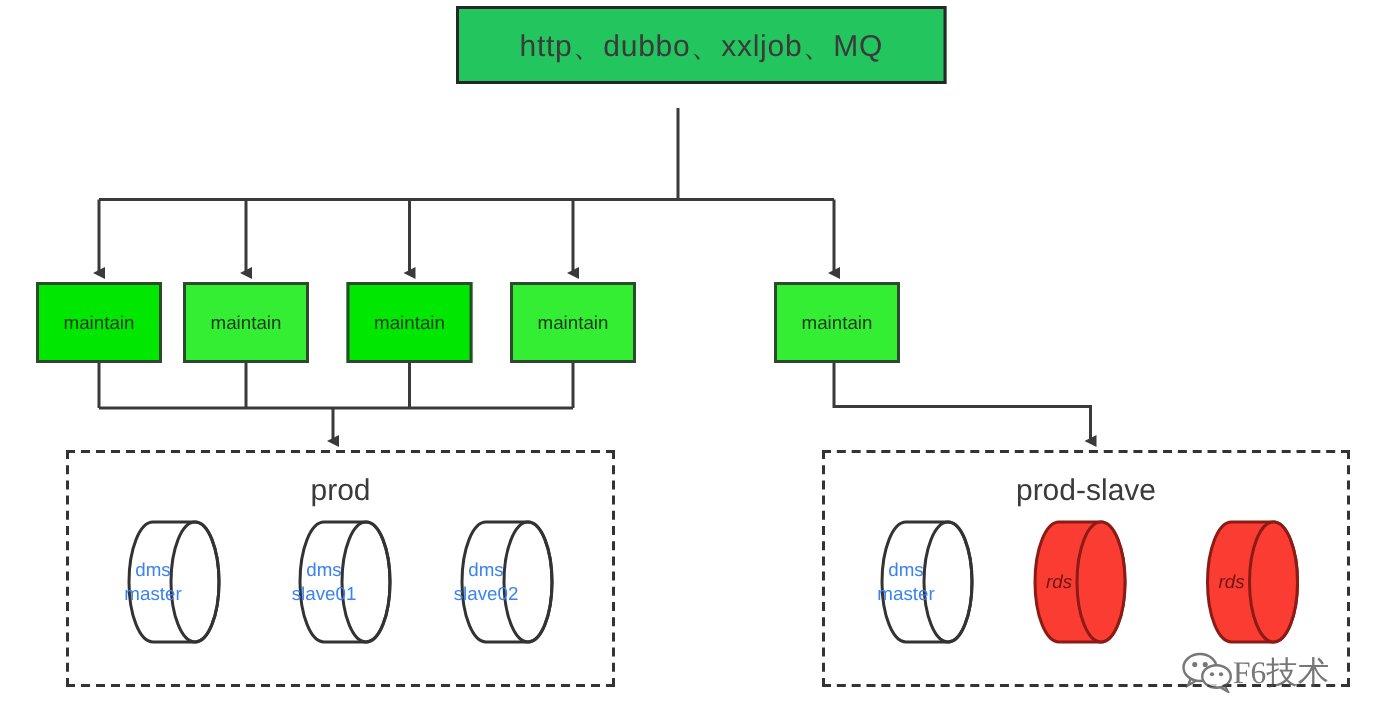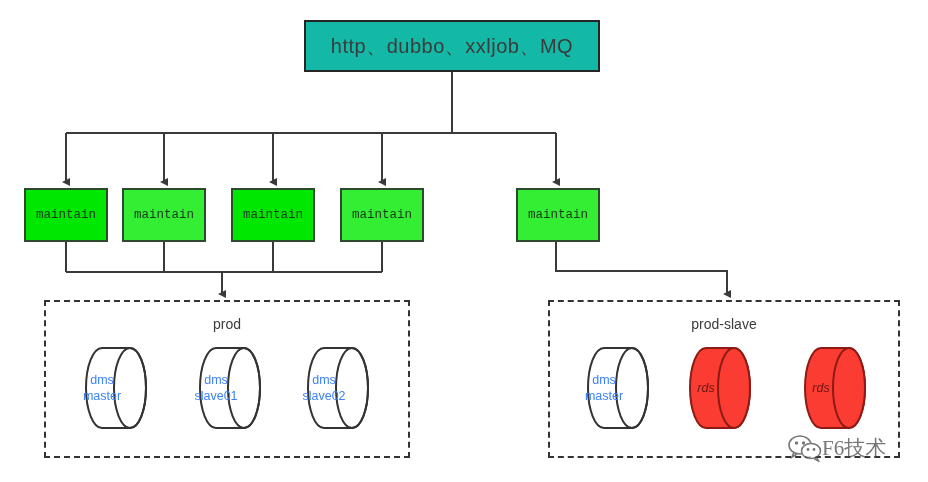--- a/index.html
+++ b/index.html
@@ -2,40 +2,40 @@
 <html><head>
 <meta charset="utf-8">
 <style>
   html,body{margin:0;padding:0;background:#ffffff;}
   body{width:928px;height:482px;overflow:hidden;
        font-family:"Liberation Sans","DejaVu Sans",sans-serif;}
   #stage{position:relative;width:928px;height:482px;background:#fff;}
   #wires{position:absolute;left:0;top:0;width:928px;height:482px;}
 
   .entry-box{
-    position:absolute;left:304px;top:20px;width:296px;height:52px;
-    border:2px solid #262626;background:#14b8a6;
+    position:absolute;left:304px;top:4px;width:327px;height:52px;
+    border:2px solid #262626;background:#22c55e;
     display:flex;align-items:center;justify-content:center;
     font-size:20px;color:#3b3b3b;letter-spacing:.5px;box-sizing:border-box;
   }
 
   .maintain{
     position:absolute;top:188px;width:84px;height:54px;
     border:2px solid #2e4a2e;
     display:flex;align-items:center;justify-content:center;
-    font-size:12.5px;color:#1d3a1d;box-sizing:border-box;font-family:Liberation Mono, monospace;
+    font-size:12.5px;color:#1d3a1d;box-sizing:border-box;
   }
 
   .group{
     position:absolute;border:2.5px dashed #333333;background:transparent;
     box-sizing:border-box;
   }
   .group-label{
     position:absolute;left:0;right:0;top:14px;text-align:center;
-    font-size:14px;color:#3b3b3b;
+    font-size:20px;color:#3b3b3b;
   }
 
   .cyl{position:absolute;top:345px;width:88px;height:86px;}
   .cyl svg{display:block;width:88px;height:86px;}
   .cyl .cap{
     position:absolute;left:0;top:0;width:72px;height:86px;
     display:flex;flex-direction:column;align-items:center;justify-content:center;
     font-size:12.5px;line-height:1.28;color:#3b82f6;text-align:center;
     pointer-events:none;
   }

